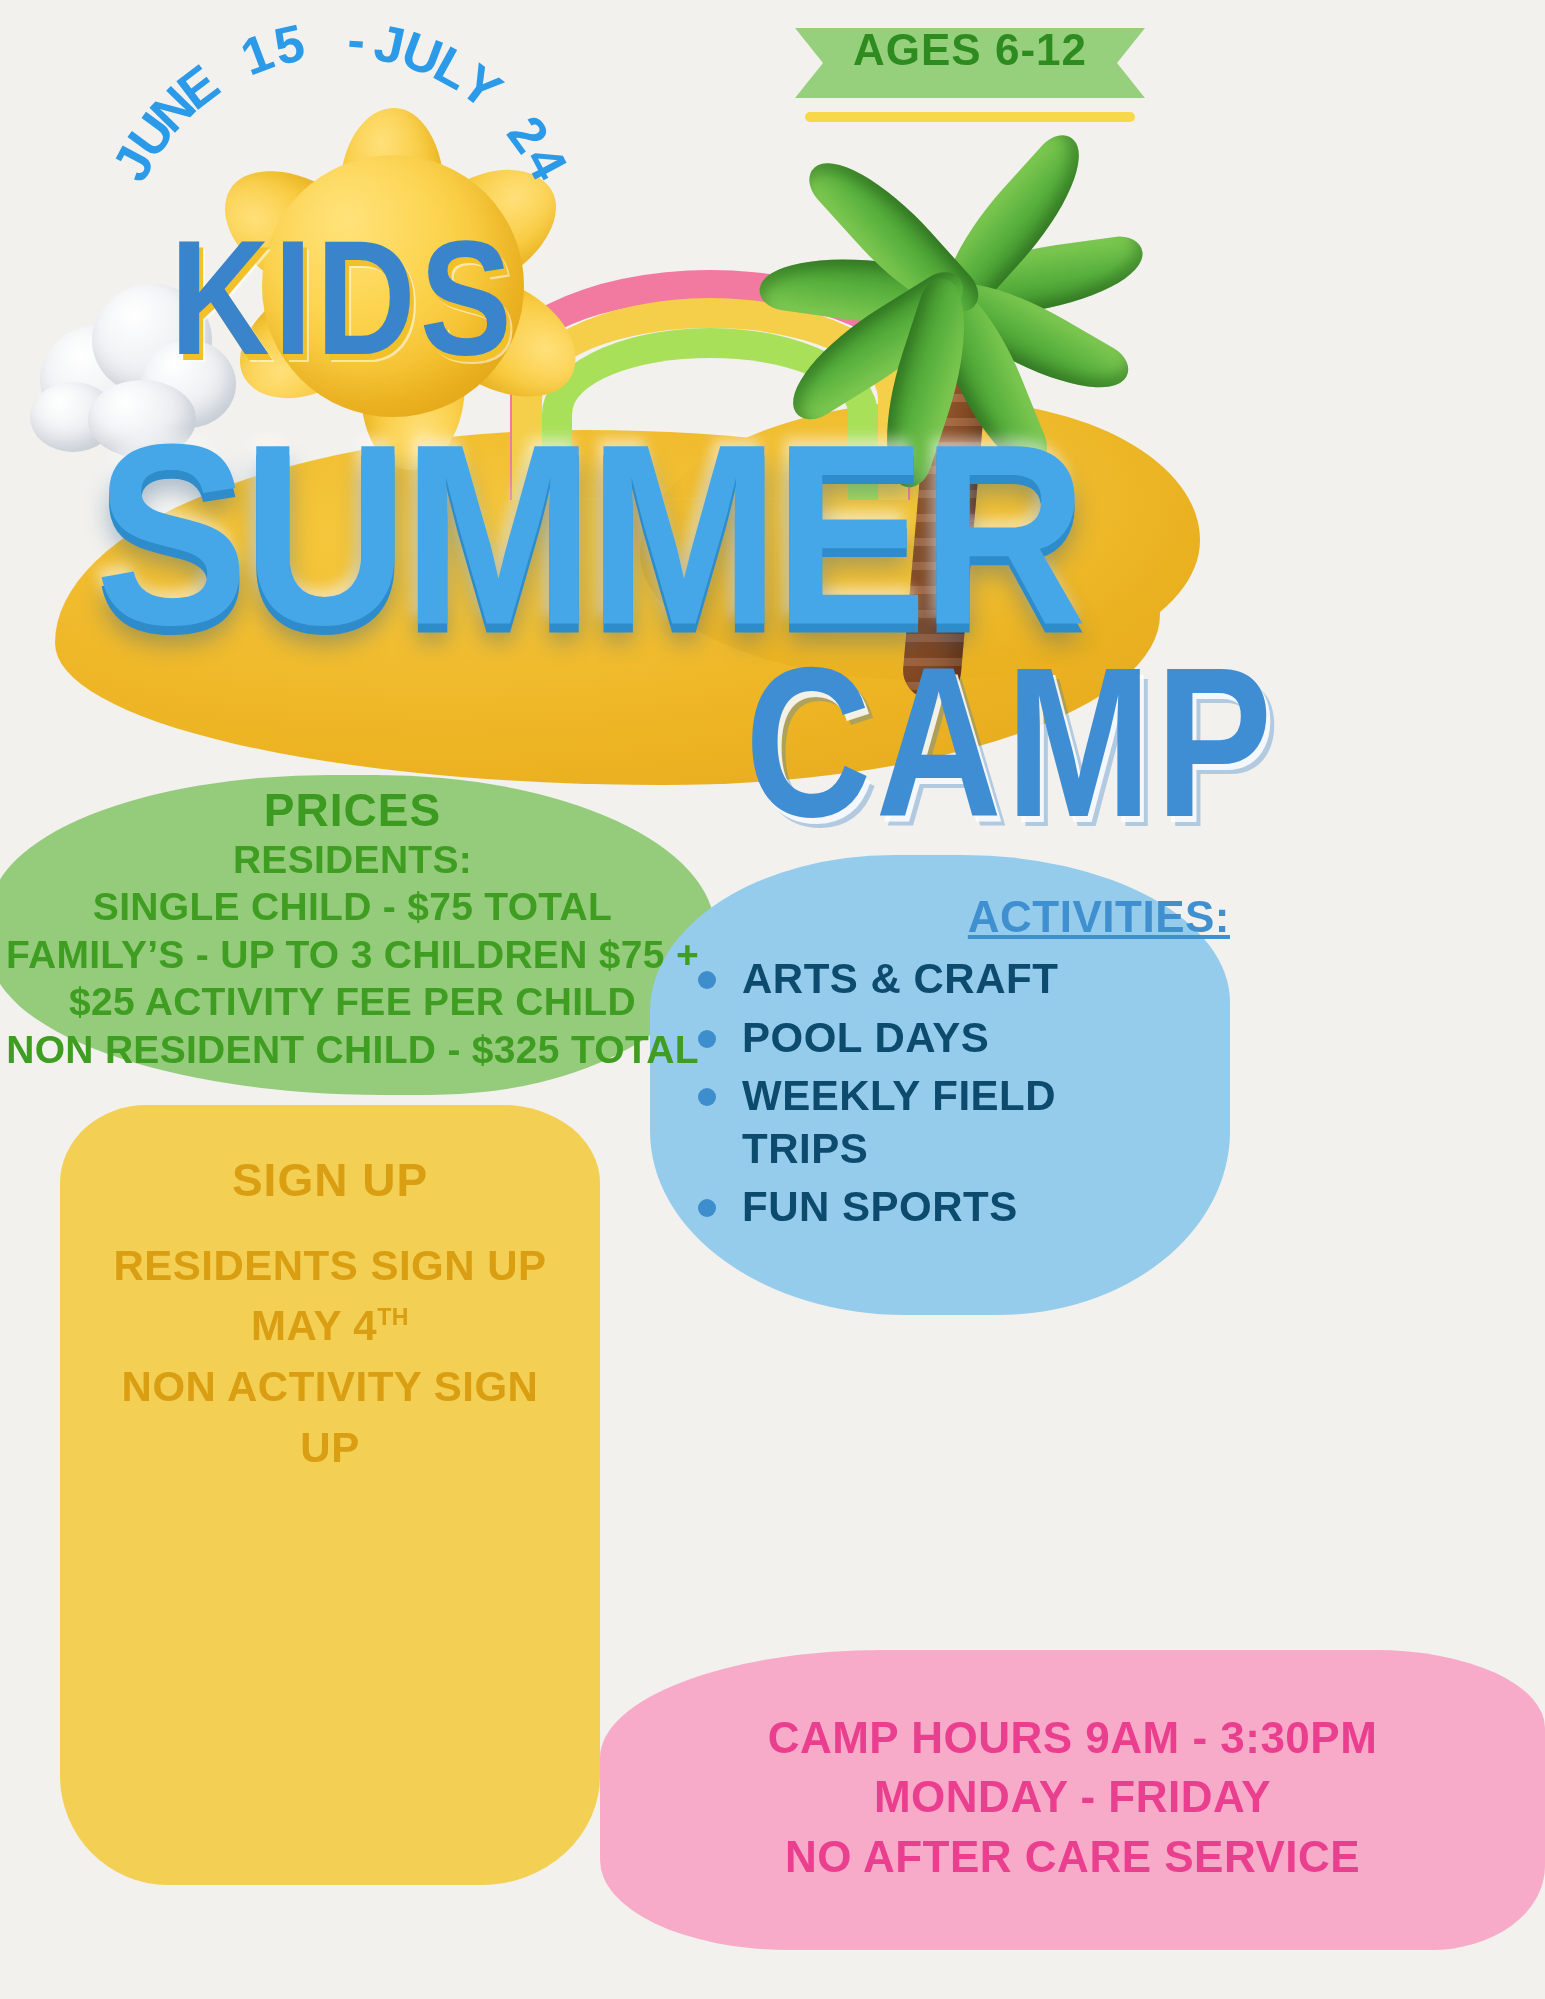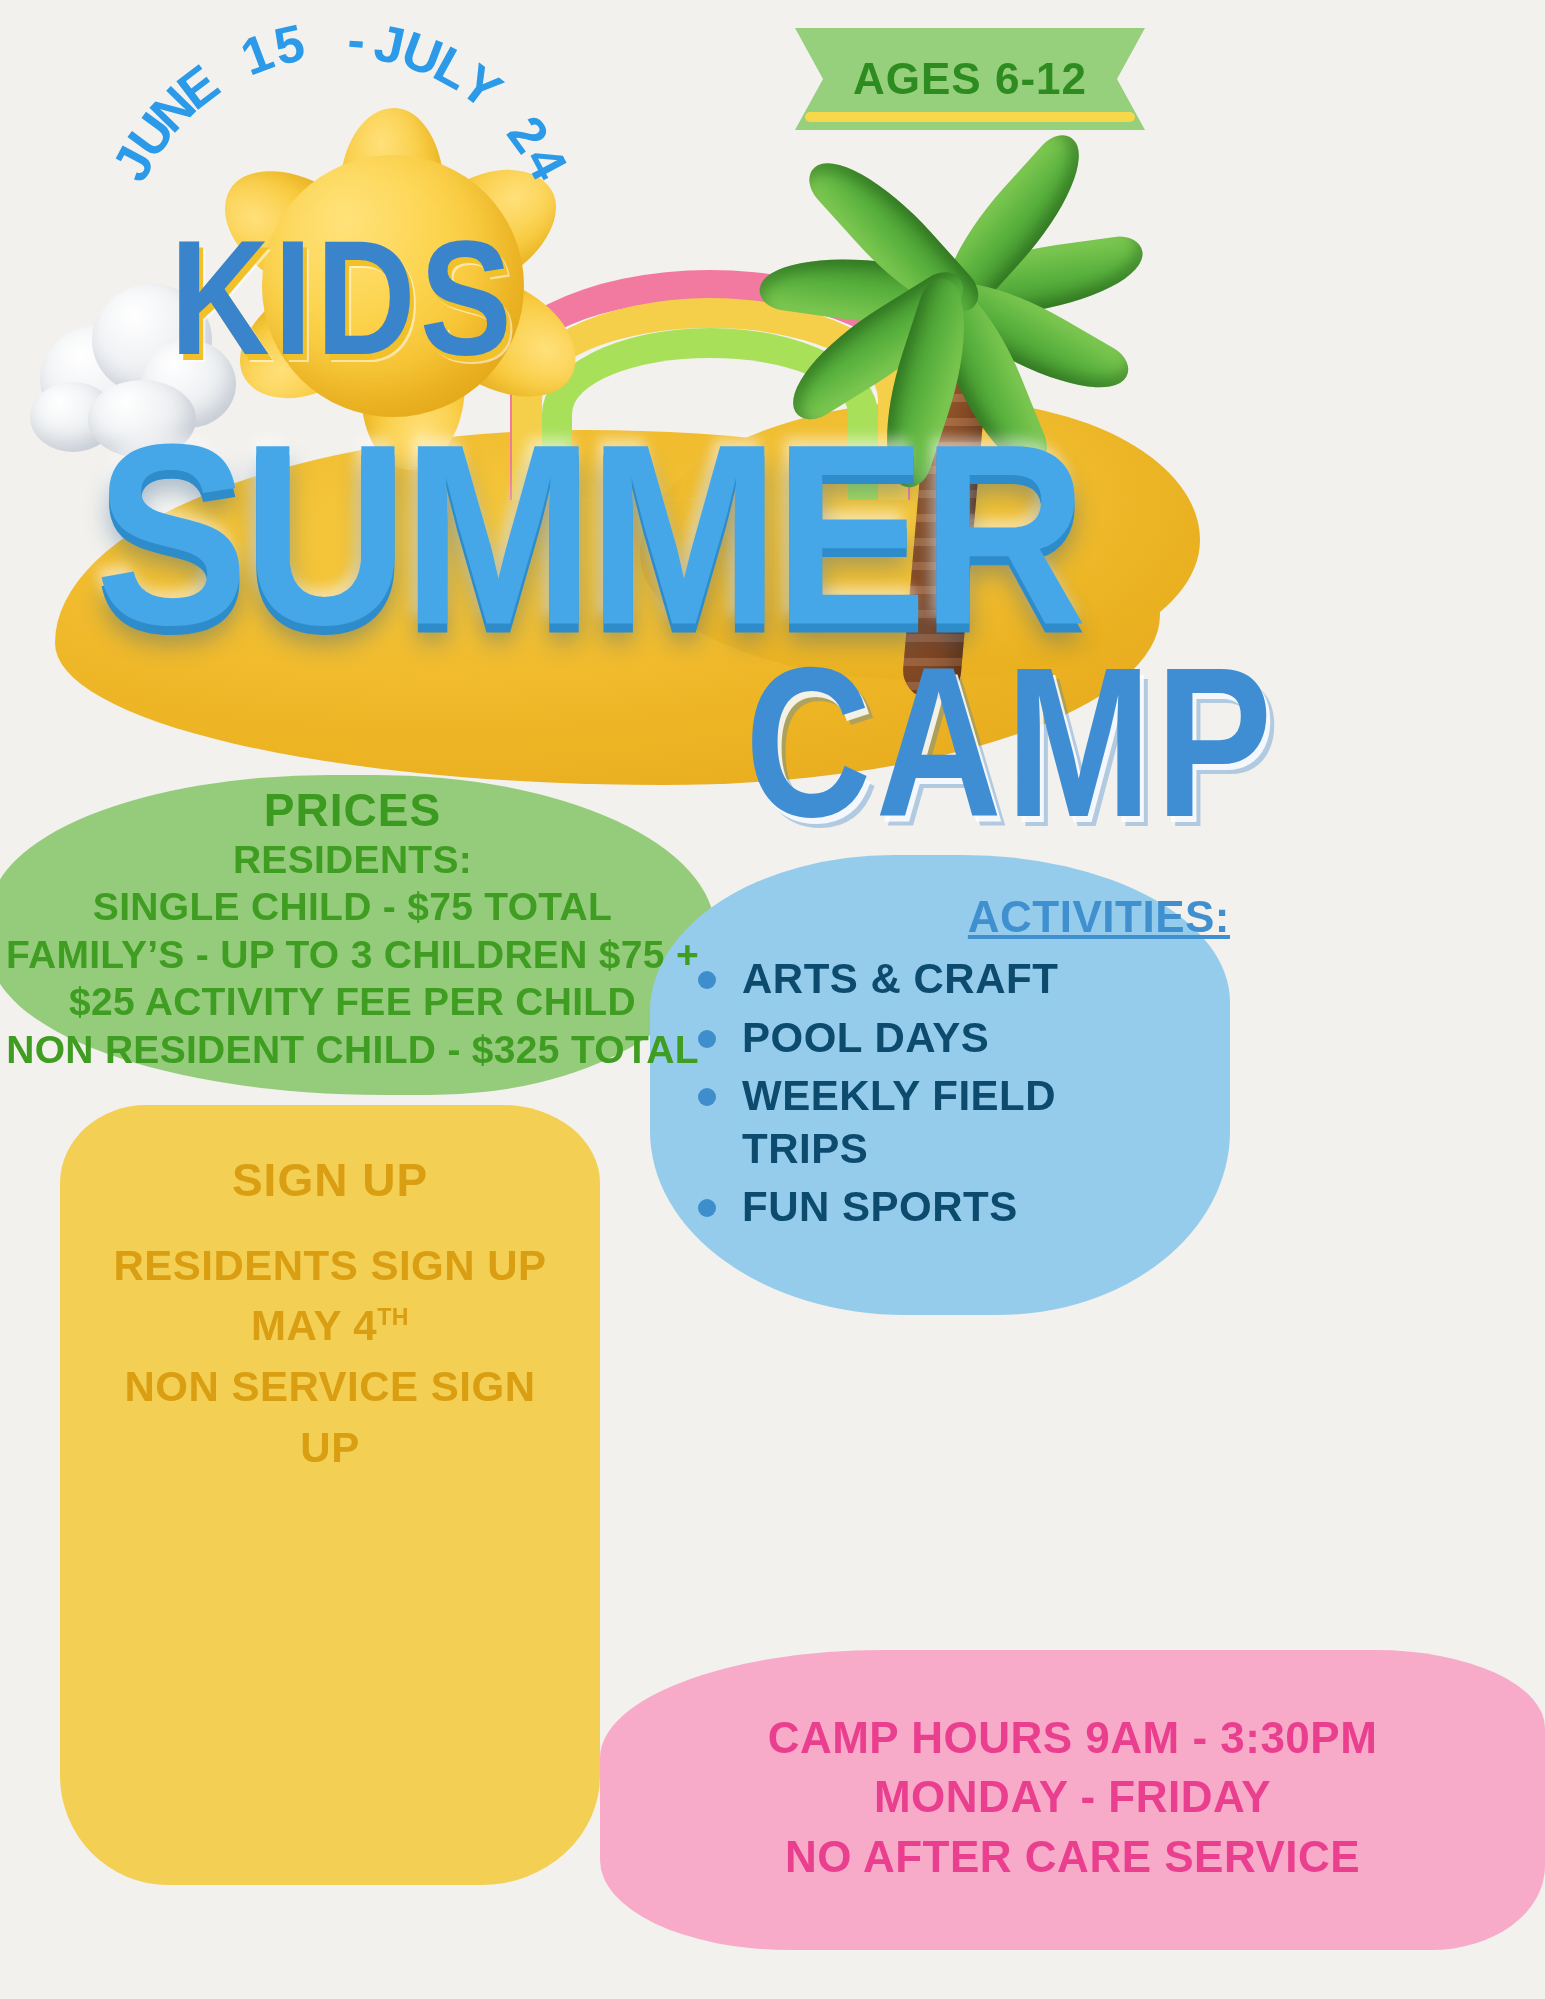--- a/index.html
+++ b/index.html
@@ -118,24 +118,24 @@
   .camp{
     position:absolute;left:745px;top:655px;
     font:bold 175px/1 "Liberation Sans",sans-serif;
     color:#3f8ed4;letter-spacing:4px;
     transform:scaleY(1.22);
     text-shadow:4px 5px 0 rgba(255,255,255,.85), 8px 8px 0 rgba(60,130,200,.35);
   }
 
   
   .ribbon{
-    position:absolute;left:795px;top:28px;width:350px;height:102px;
+    position:absolute;left:795px;top:28px;width:350px;height:70px;
     background:#96d07c;
     color:#2e8b1f;
-    display:flex;align-items:center;justify-content:center;
+    display:flex;justify-content:center;
     font:bold 44px/1 "Liberation Sans",sans-serif;letter-spacing:1px;
     clip-path:polygon(0 0,100% 0,92% 50%,100% 100%,0 100%,8% 50%);
   }
   .ribbonbar{
     position:absolute;left:805px;top:112px;width:330px;height:10px;
     background:#f7d84a;border-radius:6px;
   }
 
   
   .blob{position:absolute;}
@@ -304,21 +304,21 @@
   </div>
 
   <div class="blob signup">
     <div class="txt">
       <div class="title">SIGN UP</div>
       <div class="gap"></div>
       <div class="line">RESIDENTS SIGN UP</div>
       <div class="line">
         <span>MAY 4</span><sup>TH</sup>
       </div>
-      <div class="line">NON SERVICE SIGN UP</div>
+      <div class="line">NON ACTIVITY SIGN UP</div>
     </div>
   </div>
 
   <div class="blob hours">
     <div class="txt pad">
       <div class="line">CAMP HOURS  9AM - 3:30PM</div>
       <div class="line">MONDAY - FRIDAY</div>
       <div class="line">NO AFTER CARE SERVICE</div>
     </div>
   </div>

